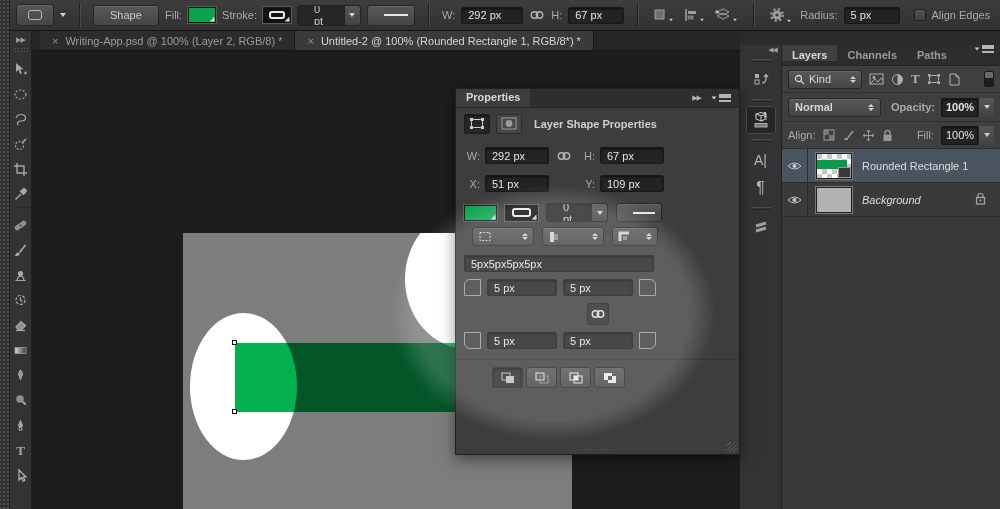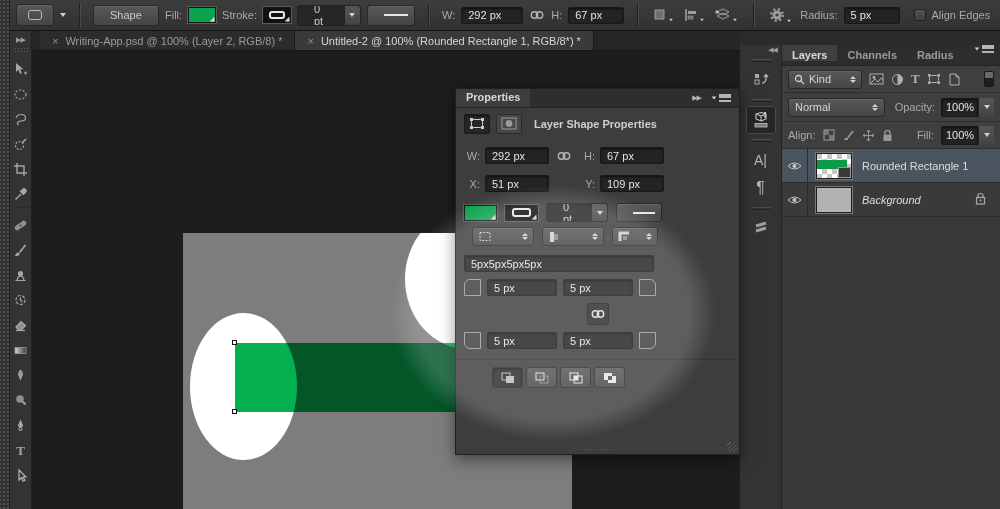--- a/index.html
+++ b/index.html
@@ -82,21 +82,21 @@
   #dock-collapse { align-self:flex-end; color:#9a9a9a; font-size:7px; letter-spacing:-1px; margin:1px 4px 0 0; }
 
   #panels { position:absolute; left:42px; top:14px; width:218px; height:464px; background:#393939; }
   #panel-tabs { height:21px; background:#2d2d2d; display:flex; align-items:flex-start; border-bottom:1px solid #242424; }
   .ptab { padding:4px 10px 0; color:#999; font-weight:bold; }
   .ptab.active { background:#3f3f3f; color:#d9d9d9; }
   #panel-menu { margin-left:auto; display:flex; align-items:center; padding-right:6px; gap:2px; color:#b5b5b5; }
   .menu-lines { display:inline-block; width:12px; height:8px; border-top:2px solid #b5b5b5; border-bottom:2px solid #b5b5b5; box-shadow:inset 0 3px 0 -1px #b5b5b5; }
   .lrow { display:flex; align-items:center; padding:0 6px; border-bottom:1px solid #2e2e2e; background:#3f3f3f; }
   #filter-row { height:27px; gap:7px; }
-  #blend-row { height:29px; gap:6px; }
+  #blend-row { height:29px; gap:6px;font-weight:bold; }
   #lock-row { height:27px; gap:7px; }
   .ficon { color:#b0b0b0; display:flex; align-items:center; }
   .toggle { width:10px; height:16px; background:linear-gradient(#6a6a6a 0 45%, #1e1e1e 45%); border:1px solid #1a1a1a; border-radius:2px; margin-left:auto; }
   .valbox { display:flex; align-items:stretch; height:19px; }
   .valbox .field { border-radius:2px 0 0 2px; height:auto; }
   .layer-row { height:34px; display:flex; align-items:center; border-bottom:1px solid #2c2c2c; background:#3a3a3a; }
   .layer-row.selected { background:#4a545e; }
   .eye-box { width:26px; align-self:stretch; display:flex; align-items:center; justify-content:center; border-right:1px solid #2c2c2c; }
   .thumb { width:36px; height:26px; border:1px solid #1f1f1f; outline:1px solid #777; margin:0 10px 0 8px; position:relative; }
   .thumb.checker { background:repeating-conic-gradient(#ffffff 0 25%, #c8c8c8 0 50%); background-size:10px 10px; overflow:hidden; }
@@ -560,21 +560,21 @@
       <svg width="18" height="16" viewBox="0 0 18 16">
           <path d="M4 6 L14 3 M4 11 L14 8" stroke="#9f9f9f" stroke-width="3"></path>
         </svg>
     </div>
   </div>
 
   <div id="panels">
     <div id="panel-tabs">
       <div class="ptab active">Layers</div>
       <div class="ptab">Channels</div>
-      <div class="ptab">Radius</div>
+      <div class="ptab">Paths</div>
       <div id="panel-menu">
           <span class="caret" style="transform:scale(.8);"></span>
           <span class="menu-lines"></span>
         </div>
     </div>
 
     <div class="lrow" id="filter-row">
       <div class="combo-sm raised" style="width:74px;padding:0 5px;gap:4px;">
         <svg width="11" height="11" viewBox="0 0 11 11">
             <circle cx="4.5" cy="4.5" r="3" stroke="#cfcfcf" fill="none" stroke-width="1.3"></circle>

